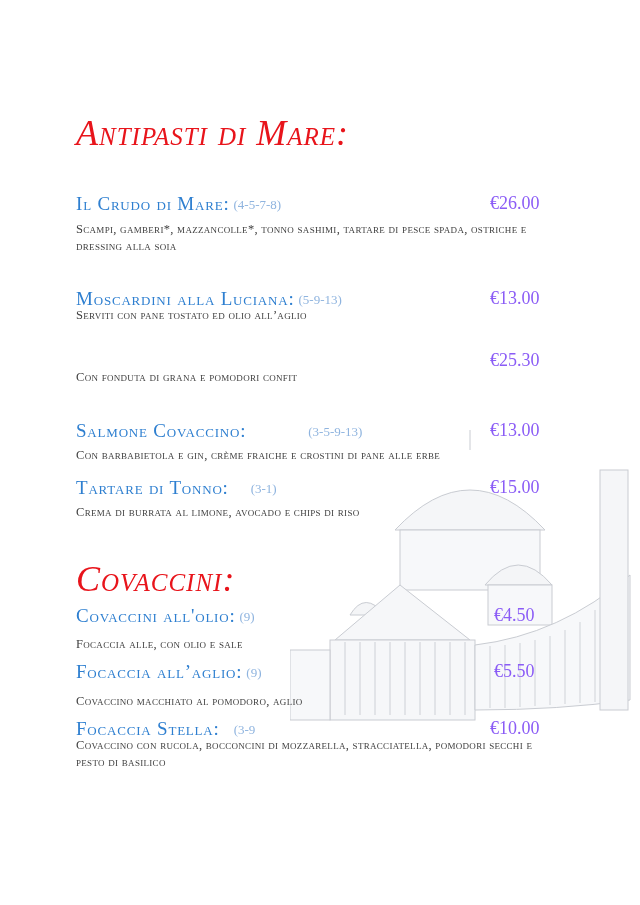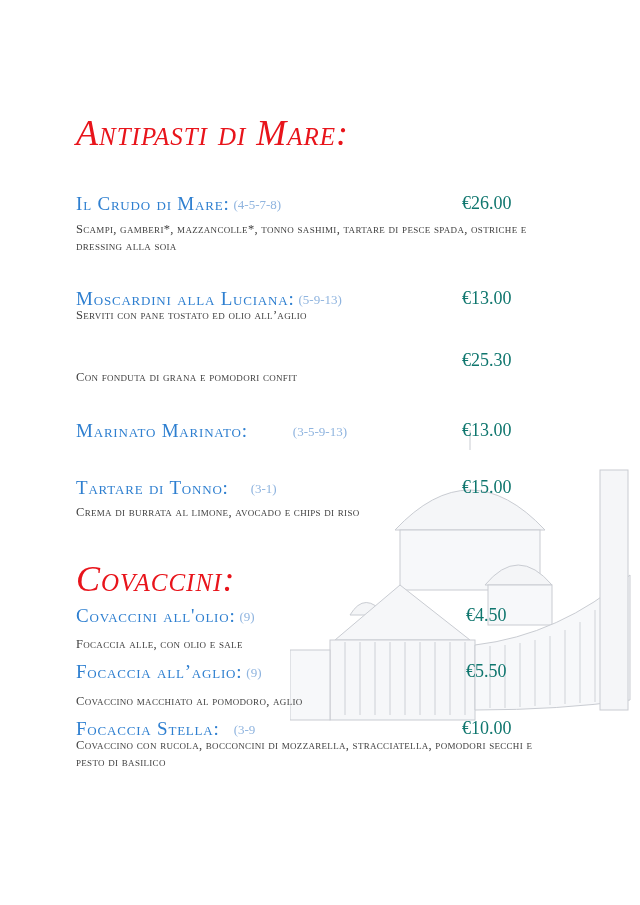--- a/index.html
+++ b/index.html
@@ -11,21 +11,21 @@
     .page { position: absolute; left: 0; top: 0; width: 640px; height: 773px; z-index: 1; }
     .section-title {
       position: absolute; left: 76px; color: #e8141b; font-family: "Liberation Serif", serif;
       font-style: italic; font-variant: small-caps; font-size: 36px; letter-spacing: 1px; margin: 0; font-weight: normal;
     }
     .item-name {
       position: absolute; left: 76px; color: #2e7fd0; font-family: "Liberation Serif", serif;
       font-variant: small-caps; font-size: 19px; letter-spacing: 0.8px; white-space: nowrap;
     }
     .allergens { color: #8fb4df; font-size: 13px; letter-spacing: 0; margin-left: 4px; vertical-align: 1px; font-variant: normal; }
-    .price { position: absolute; color: #0f766e; font-family: "Liberation Serif", serif; font-size: 18px; white-space: nowrap; }
+    .price { position: absolute; color: #8b5cf6; font-family: "Liberation Serif", serif; font-size: 18px; white-space: nowrap; margin-left: 28px; }
     .desc {
       position: absolute; left: 76px; color: #404040; font-family: "Liberation Serif", serif;
       font-variant: small-caps; font-size: 12.5px; letter-spacing: 0.3px; line-height: 17px; width: 480px;
     }
   </style>
 </head>
 <body>
 
 <svg class="illustration" viewBox="0 0 350 320" fill="none" stroke="#c9ccd2" stroke-width="1">
   <path d="M105 120 Q180 40 255 120 Z" fill="#f5f6f8"></path>
@@ -69,22 +69,23 @@
   <div class="price" style="left:462px;top:193px">€26.00</div>
   <div class="desc" style="top:221px">Scampi, gamberi*, mazzancolle*, tonno sashimi, tartare di pesce spada, ostriche e dressing alla soia</div>
 
   <div class="item-name" style="top:288px"><span>Moscardini alla Luciana:</span><span class="allergens">(5-9-13)</span></div>
   <div class="price" style="left:462px;top:288px">€13.00</div>
   <div class="desc" style="top:307px">Serviti con pane tostato ed olio all’aglio</div>
 
   <div class="price" style="left:462px;top:350px">€25.30</div>
   <div class="desc" style="top:369px">Con fonduta di grana e pomodori confit</div>
 
-  <div class="item-name" style="top:420px"><span>Marinato Marinato:</span><span class="allergens" style="margin-left:45px">(3-5-9-13)</span></div>
+  <div class="item-name" style="top:420px"><span>Salmone Covaccino:</span><span class="allergens" style="margin-left:62px">(3-5-9-13)</span></div>
   <div class="price" style="left:462px;top:420px">€13.00</div>
+  <div class="desc" style="top:447px">Con barbabietola e gin, crème fraiche e crostini di pane alle erbe</div>
 
   <div class="item-name" style="top:477px"><span>Tartare di Tonno:</span><span class="allergens" style="margin-left:22px">(3-1)</span></div>
   <div class="price" style="left:462px;top:477px">€15.00</div>
   <div class="desc" style="top:504px">Crema di burrata al limone, avocado e chips di riso</div>
 
   <h1 class="section-title" style="top:558px">Covaccini:</h1>
 
   <div class="item-name" style="top:605px"><span>Covaccini all'olio:</span><span class="allergens">(9)</span></div>
   <div class="price" style="left:466px;top:605px">€4.50</div>
   <div class="desc" style="top:636px">Focaccia alle, con olio e sale</div>

